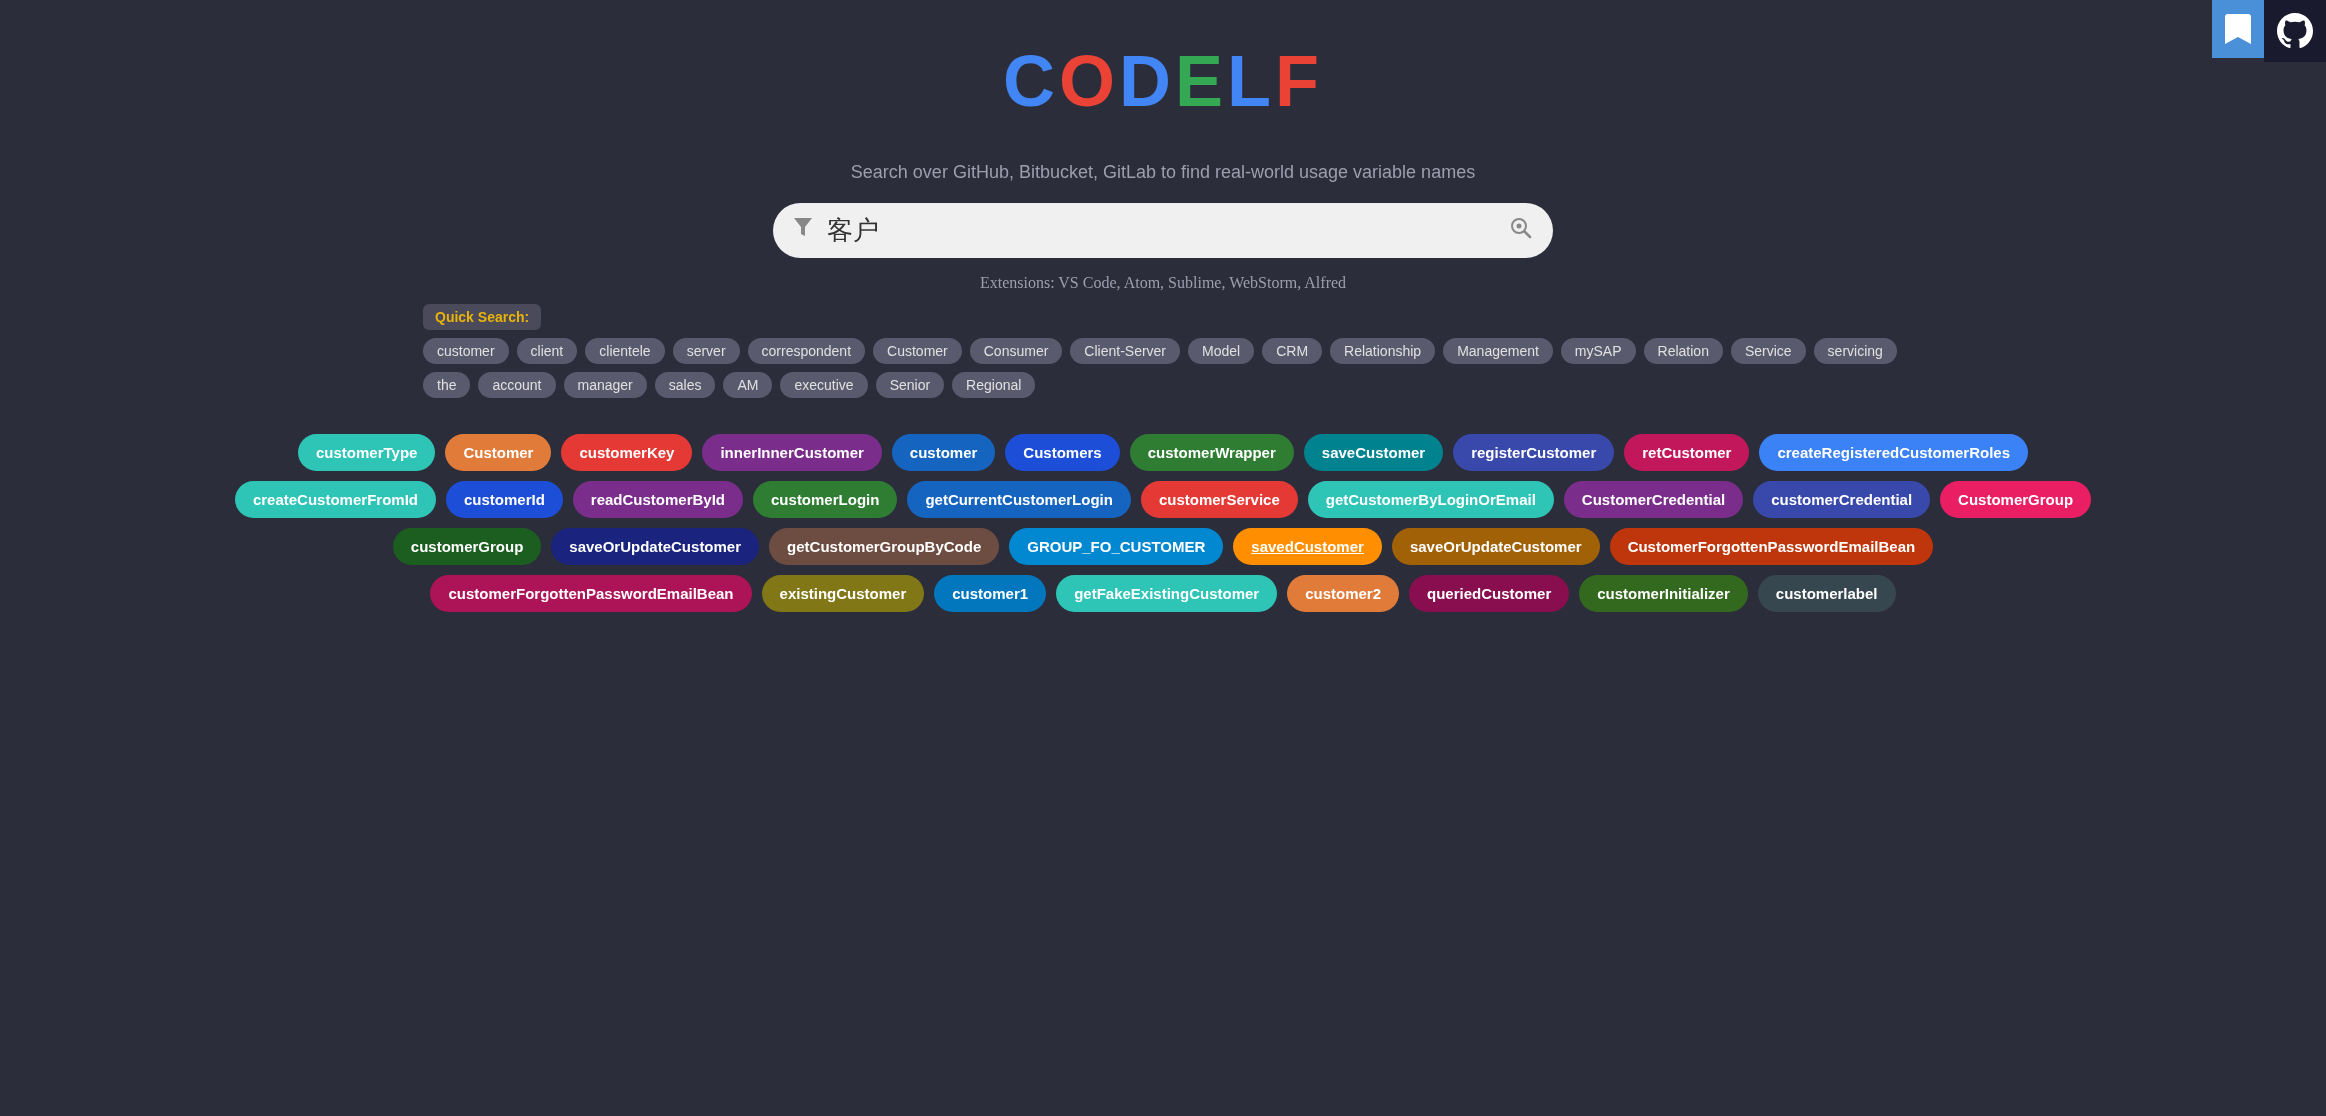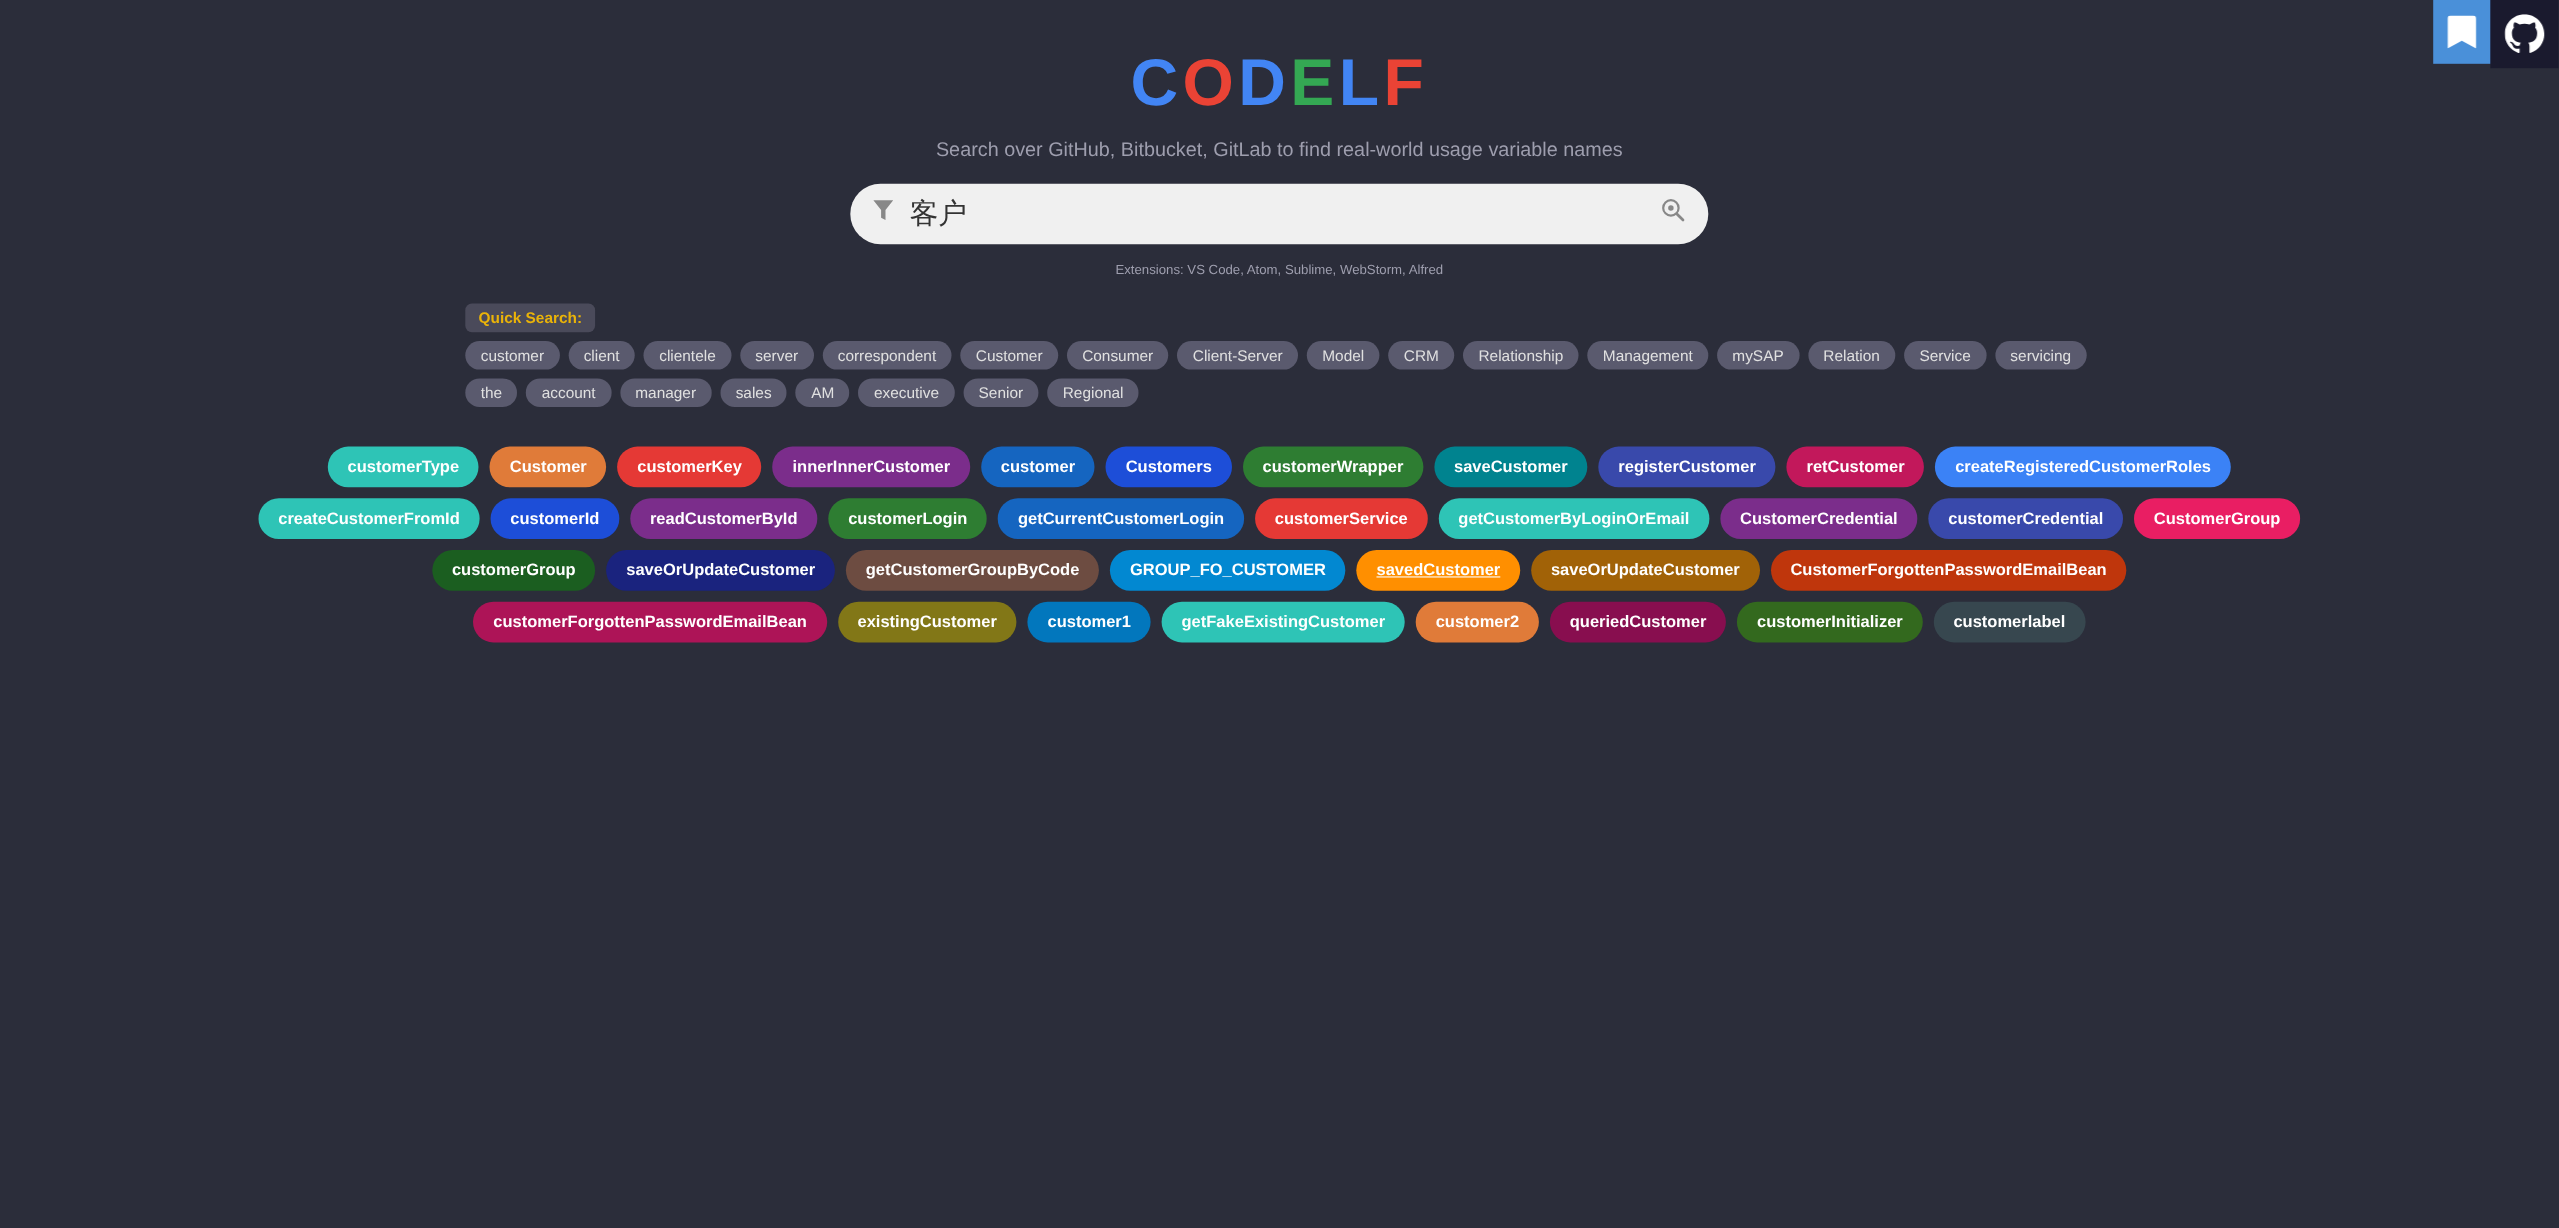--- a/index.html
+++ b/index.html
@@ -44,24 +44,24 @@
     
     .main-container {
       display: flex;
       flex-direction: column;
       align-items: center;
       padding: 40px 20px 20px;
     }
 
     
     .logo {
-      font-size: 60px;
+      font-size: 72px;
       font-weight: 900;
       letter-spacing: 4px;
-      margin-bottom: 17px;
+      margin-bottom: 40px;
       font-family: 'Arial Black', Arial, sans-serif;
     }
     .logo-c { color: #4285f4; }
     .logo-o { color: #ea4335; }
     .logo-d { color: #4285f4; }
     .logo-e { color: #34a853; }
     .logo-l { color: #4285f4; }
     .logo-f { color: #ea4335; }
 
     
@@ -101,22 +101,23 @@
     .search-go-icon {
       color: #888;
       font-size: 24px;
       cursor: pointer;
       flex-shrink: 0;
     }
 
     
     .extensions {
       color: #9e9eae;
-      font-size: 12px;
-      margin-bottom: 24px;
+      font-size: 16px;
+      margin-bottom: 12px;
+      font-family: Liberation Serif, serif;
     }
 
     
     .quick-search-container {
       width: 100%;
       max-width: 1500px;
       display: flex;
       flex-wrap: wrap;
       align-items: center;
       gap: 8px;

